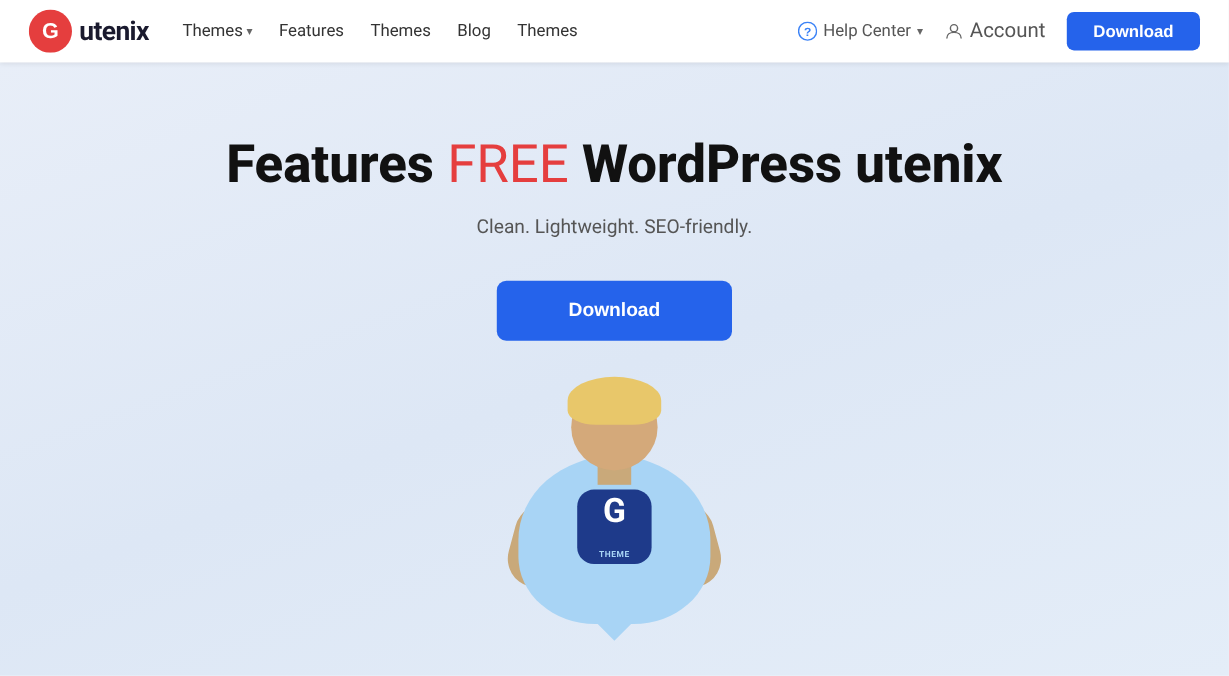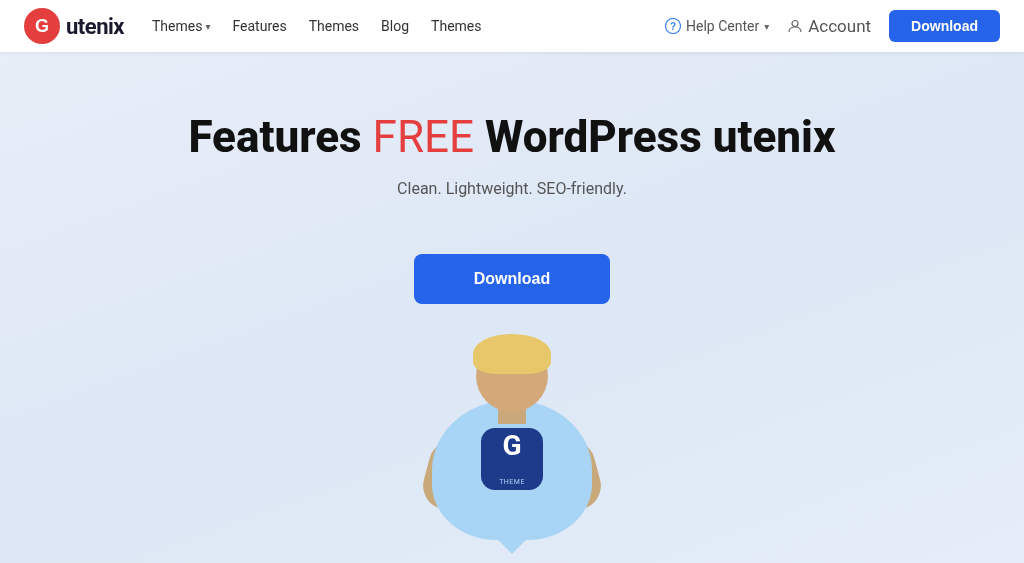--- a/index.html
+++ b/index.html
@@ -104,21 +104,21 @@
       margin-bottom: 16px;
     }
     .hero-free {
       color: #e53e3e;
       font-weight: 400;
     }
     .hero-subtitle {
       font-size: 16px;
       color: #555;
       text-align: left;
-      margin-bottom: 56px;
+      margin-bottom: 36px;
     }
     .download-btn-hero {
       background: #2563eb;
       color: #fff;
       border: none;
       border-radius: 8px;
       padding: 16px 60px;
       font-size: 16px;
       font-weight: 600;
       cursor: pointer;
@@ -207,21 +207,21 @@
     }
     .g-letter {
       color: #fff;
       font-size: 28px;
       font-weight: 700;
       line-height: 1;
     }
     .g-theme-text {
       color: #a8d4f5;
       font-size: 7px;
-      font-weight: 400;
+      font-weight: 700;
       letter-spacing: 0.5px;
       margin-top: 18px;
     }
     
     .bubble-tail {
       position: absolute;
       bottom: -14px;
       left: 50%;
       transform: translateX(-50%);
       width: 0;

